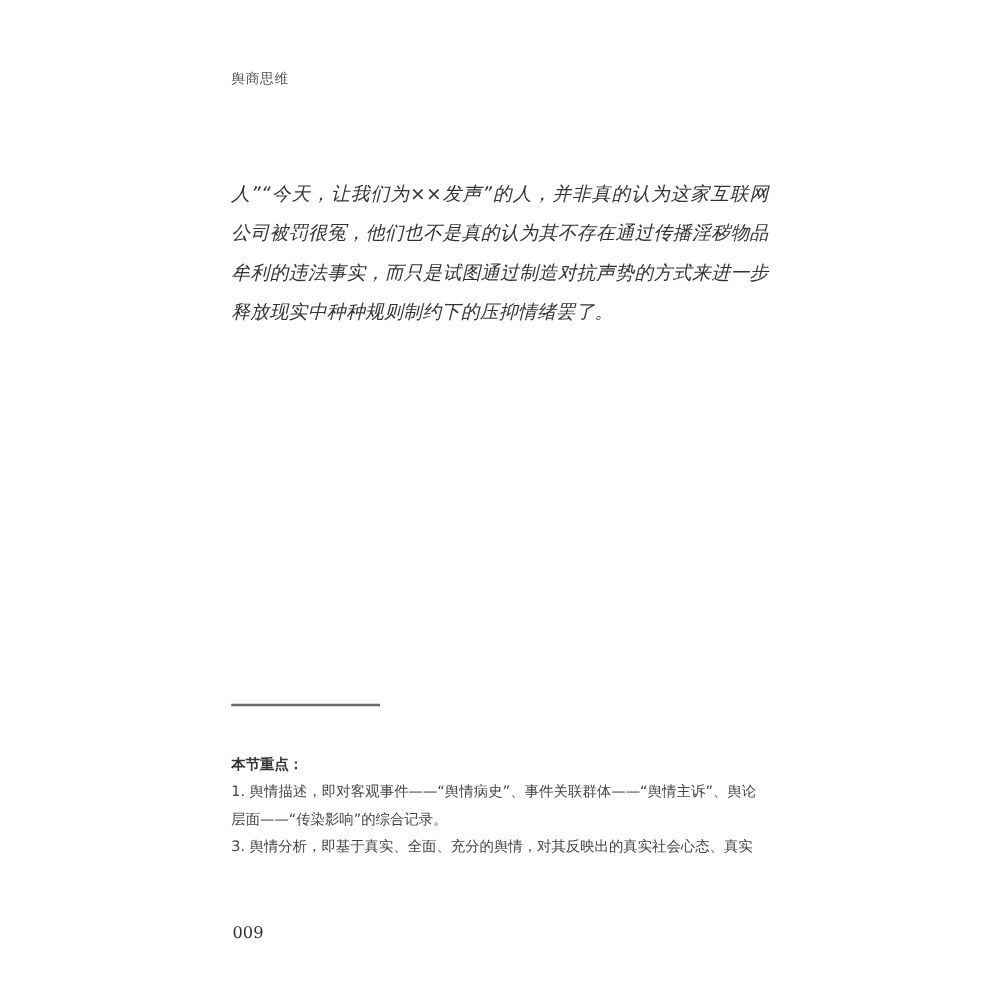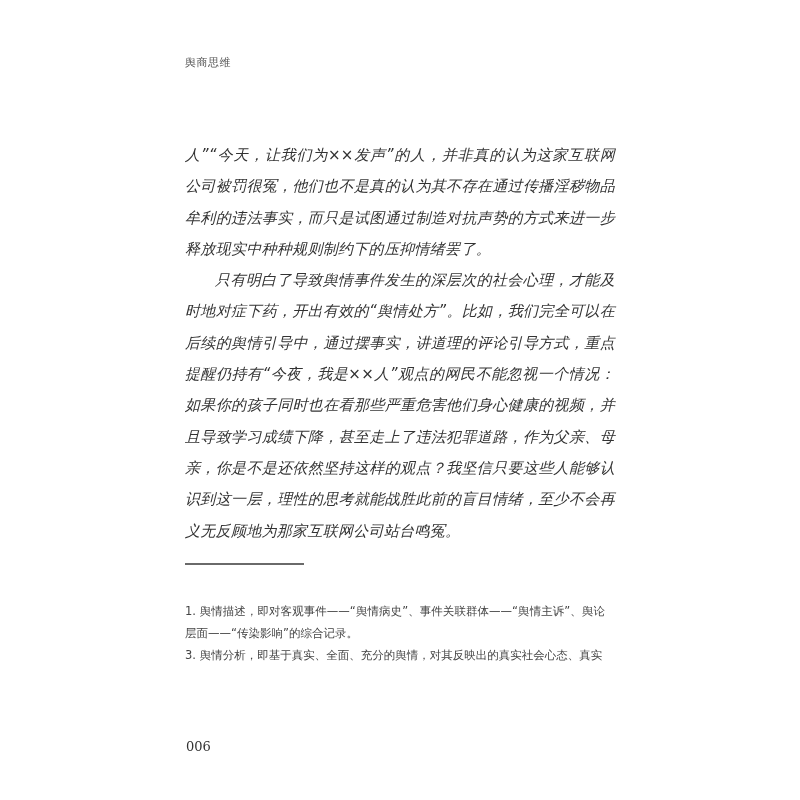--- a/index.html
+++ b/index.html
@@ -80,23 +80,23 @@
       color: #333333;
     }
   </style>
 </head>
 <body>
 
 <div class="running-header">舆商思维</div>
 
 <div class="body-text">
   <p class="para">人”“今天，让我们为××发声”的人，并非真的认为这家互联网公司被罚很冤，他们也不是真的认为其不存在通过传播淫秽物品牟利的违法事实，而只是试图通过制造对抗声势的方式来进一步释放现实中种种规则制约下的压抑情绪罢了。</p>
-  <p class="para indent">只有明白了导致舆情事件发生的深层次的社会心理，才能及时地对症下药，开出有效的“舆情处方”。比如，我们完全可以在后续的舆情引导中，通过摆事实，讲道理的评论引导方式，重点提醒仍持有“今夜，我是××人”观点的网民不能忽视一个情况：如果你的孩子同时也在看那些严重危害他们身心健康的视频，并且导致学习成绩下降，甚至走上了违法犯罪道路，作为父亲、母亲，你是不是还依然坚持这样的观点？我坚信只要这些人能够认识到这一层，理性的思考就能战胜此前的盲目情绪，至少不会再义无反顾地为那家互联网公司站台鸣冤。</p>
 </div>
 
 <div class="footnote-rule"></div>
 
 <div class="key-points">
+  <p class="key-title">本节重点：</p>
   <p class="key-item">1. 舆情描述，即对客观事件——“舆情病史”、事件关联群体——“舆情主诉”、舆论层面——“传染影响”的综合记录。</p>
   <p class="key-item">3. 舆情分析，即基于真实、全面、充分的舆情，对其反映出的真实社会心态、真实</p>
 </div>
 
-<div class="page-number">006</div>
+<div class="page-number">009</div>
 
 </body></html>

